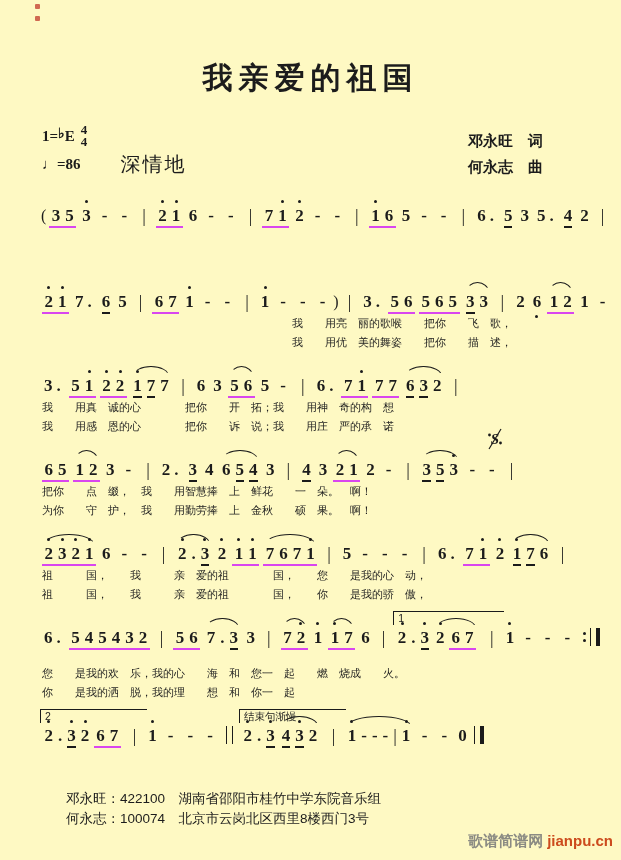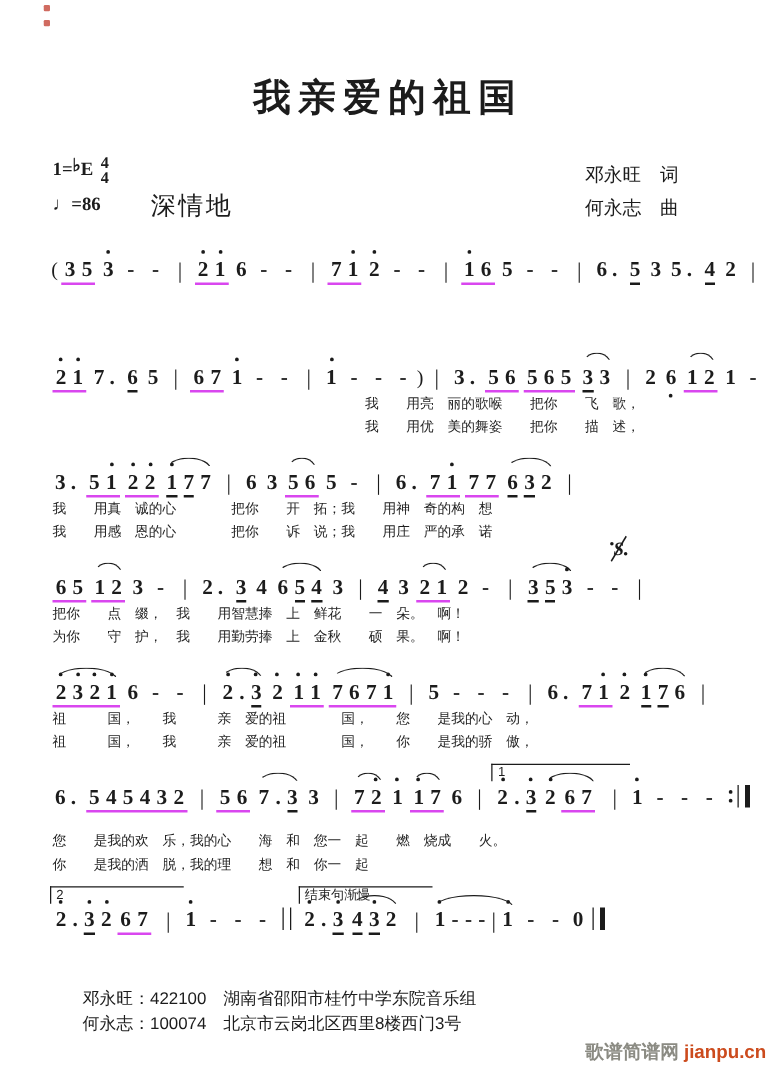--- a/index.html
+++ b/index.html
@@ -1,31 +1,31 @@
 <!DOCTYPE html>
 <html><head>
 <meta charset="utf-8">
 <style>
   html,body{margin:0;padding:0;background:#e8e8e8;}
-  .sheet{position:relative;width:621px;height:860px;background:#ffffff;
+  .sheet{position:relative;width:621px;height:860px;background:#fef9c3;
          font-family:"Liberation Serif",serif;color:#1c1c1c;overflow:hidden;
          box-shadow:0 0 4px rgba(0,0,0,.25);}
   .scanmark{position:absolute;left:33px;top:4px;width:8px;height:26px;}
   .scanmark s{position:absolute;left:2px;width:5px;height:5px;background:#c0392b;opacity:.75;border-radius:1px;}
   .scanmark s+s{top:12px;}
   .title{position:absolute;top:58px;left:0;right:0;text-align:center;
          font-size:30px;font-weight:bold;letter-spacing:6px;}
   .meta-left{position:absolute;left:42px;top:124px;font-size:15px;font-weight:bold;}
   .keyrow{display:flex;align-items:center;height:24px;}
   .flat{font-size:14px;position:relative;top:-3px;}
   .meter{display:inline-block;margin-left:5px;text-align:center;font-size:13px;line-height:.95;font-weight:bold;vertical-align:middle;}
   .meter div{padding:0 1px;}
   .temporow{display:flex;align-items:center;height:24px;margin-top:4px;}
   .expr{font-weight:normal;font-size:20px;margin-left:40px;letter-spacing:2px;}
-  .credits{position:absolute;right:78px;top:128px;font-size:15px;line-height:1.75;text-align:right;}
+  .credits{position:absolute;right:78px;top:128px;font-size:15px;line-height:1.75;text-align:right;font-weight:bold;}
   .score{position:absolute;left:40px;top:188px;width:568px;}
   .mline{position:relative;padding-top:18px;margin-bottom:6px;white-space:nowrap;}
   .mline.gap-big{margin-bottom:46px;}
   .notesrow{white-space:nowrap;}
   .tok{display:inline-block;position:relative;font-weight:bold;font-size:17px;
        line-height:20px;margin:0 4px;vertical-align:baseline;}
   .tok.u{border-bottom:2px solid #1b1b1b;}
   .grp{display:inline-block;position:relative;white-space:nowrap;margin:0 2px;vertical-align:baseline;}
   .grp.u{border-bottom:2px solid #d946ef;}
   .grp .tok{margin:0 2.5px;}

